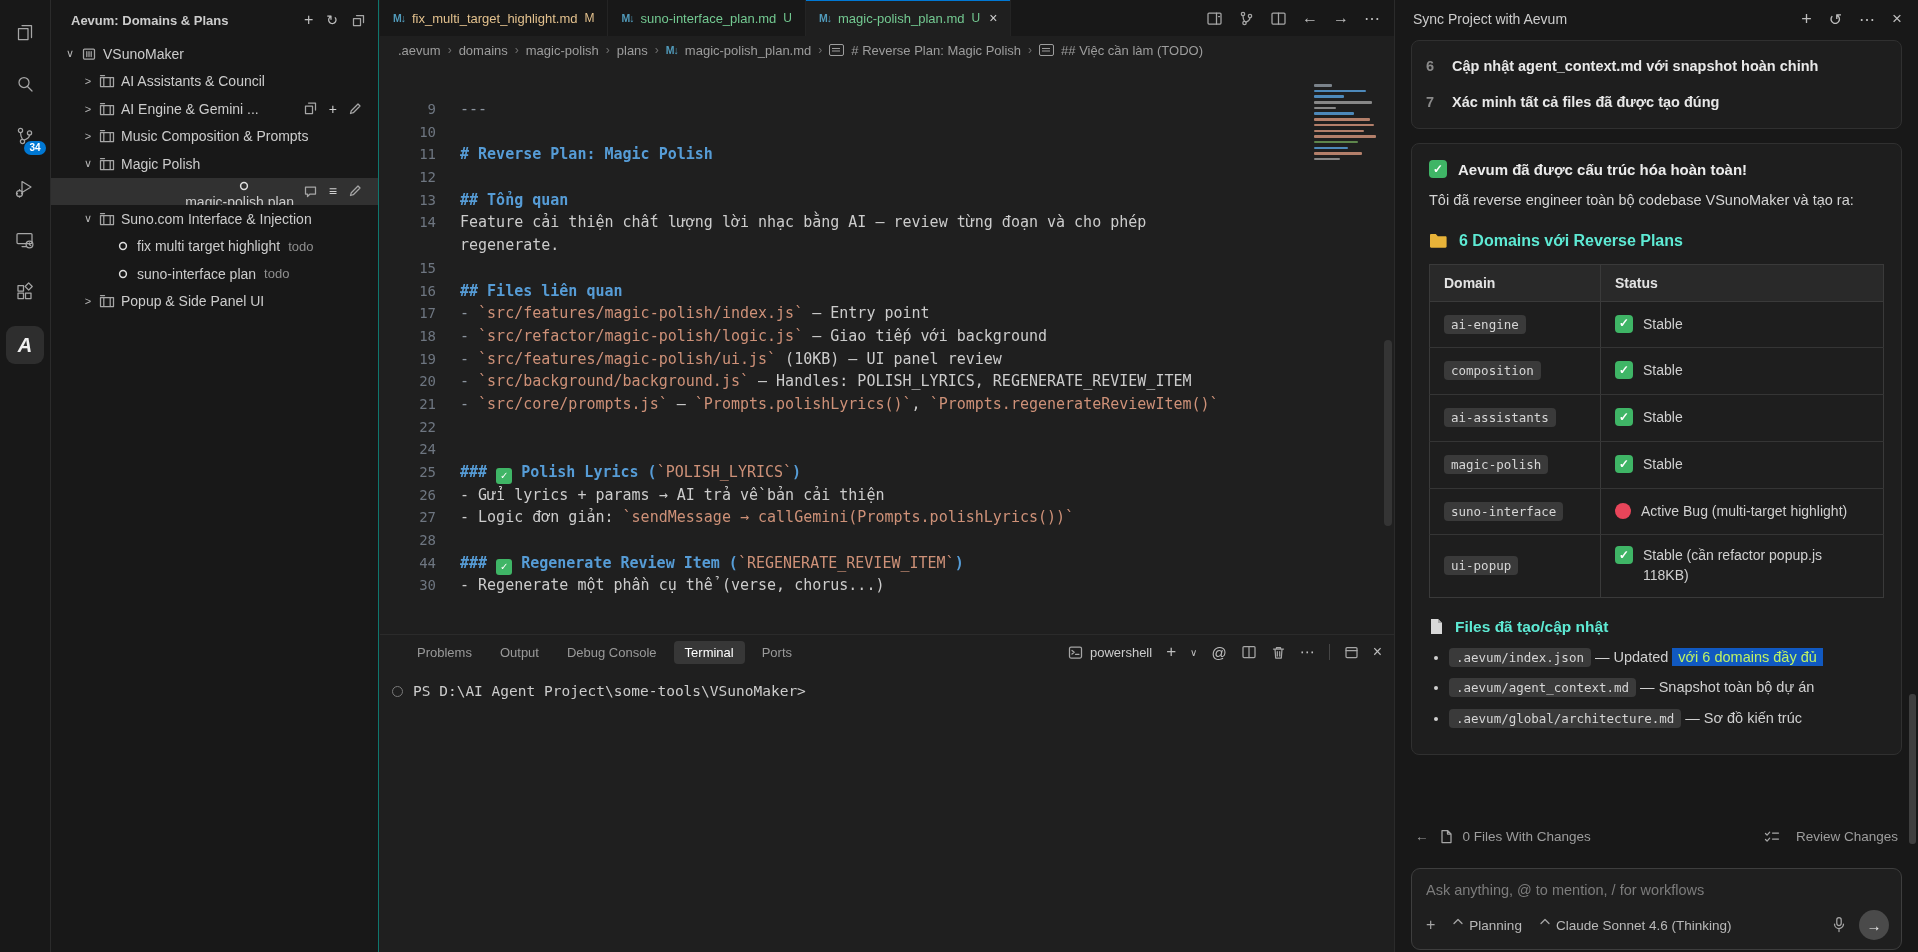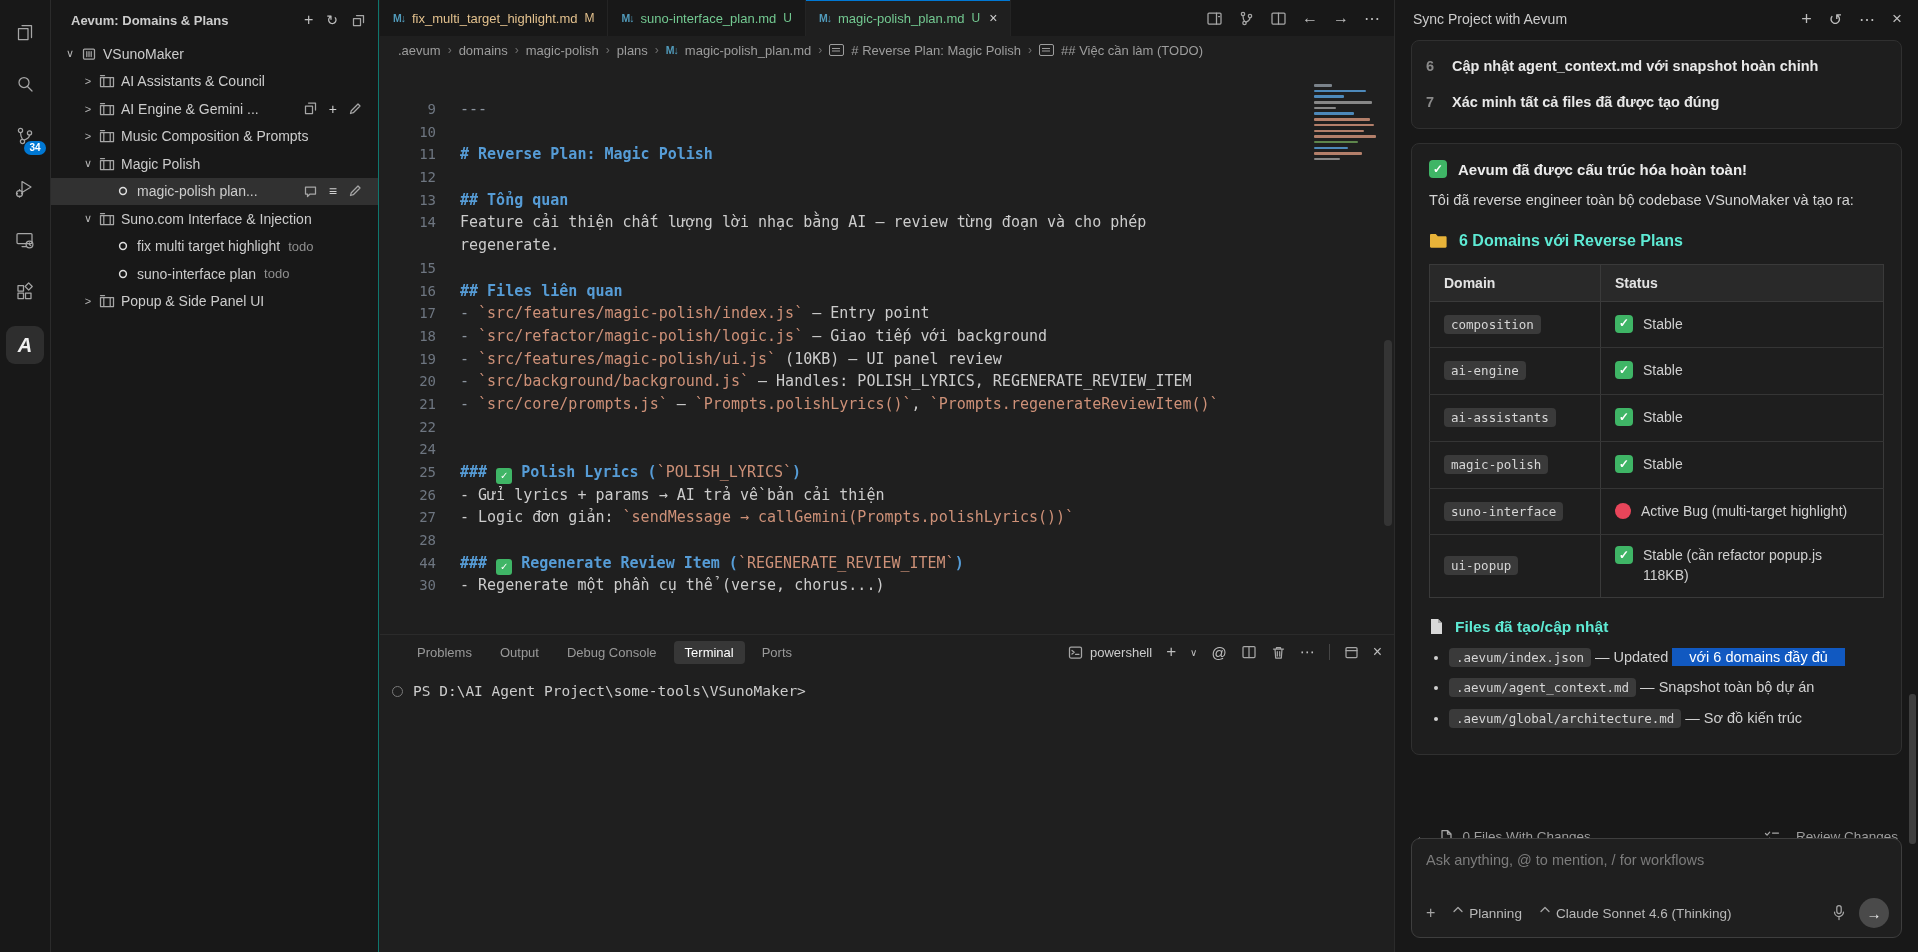--- a/index.html
+++ b/index.html
@@ -17,21 +17,21 @@
   .aevum-btn{width:38px;height:38px;border-radius:9px;background:#2e2e2e;display:flex;align-items:center;
              justify-content:center;color:#f0f0f0;font-weight:800;font-size:20px;font-style:italic;margin-top:2px;}
 
   
   .sidebar{position:absolute;left:51px;top:0;width:328px;height:100%;background:#181818;border-right:1px solid #0f766e;box-sizing:border-box;}
   .sb-header{display:flex;align-items:center;height:40px;padding:0 12px 0 20px;}
   .sb-title{flex:1;font-size:13px;font-weight:700;color:#cccccc;white-space:nowrap;}
   .sb-actions{display:flex;align-items:center;gap:13px;color:#c0c0c0;font-size:16px;}
   .tree{font-size:14px;}
   .trow{display:flex;align-items:center;height:27.5px;position:relative;cursor:default;white-space:nowrap;}
-  .trow.sel{background:#313131;}
+  .trow.sel{background:#313131;flex-direction:column;}
   .chev{width:18px;text-align:center;color:#b5b5b5;font-size:11px;flex:none;}
   .lvl0{padding-left:10px}.lvl1{padding-left:28px}.lvl2{padding-left:62px}
   .ti{margin:0 6px 0 2px;flex:none;}
   .tlabel{overflow:hidden;text-overflow:ellipsis;}
   .ttag{color:#8f8f8f;margin-left:8px;font-size:13px;}
   .row-actions{position:absolute;right:16px;top:0;height:100%;display:flex;align-items:center;gap:11px;color:#d0d0d0;}
 
   
   .main{position:absolute;left:380px;top:0;width:1014px;height:952px;}
   .tabbar{height:36px;background:#181818;display:flex;align-items:stretch;}
@@ -96,26 +96,26 @@
   .dtable th{background:#292929;text-align:left;padding:10px 14px;color:#e3e3e3;font-weight:700;border-bottom:1px solid #3a3a3a;}
   .dtable th:first-child,.dtable td:first-child{border-right:1px solid #3a3a3a;width:142px;}
   .dtable td{padding:11px 14px;color:#d0d0d0;border-bottom:1px solid #353535;vertical-align:middle;}
   .dtable tr:last-child td{border-bottom:none;}
   .chip{display:inline;background:#3a3a3a;border-radius:4px;padding:2px 7px;font-family:"DejaVu Sans Mono","Liberation Mono",monospace;
         font-size:12.5px;color:#d6d6d6;line-height:1.9;box-decoration-break:clone;-webkit-box-decoration-break:clone;}
   .status{display:flex;gap:10px;align-items:flex-start;line-height:1.4;}
   .reddot{width:16px;height:16px;border-radius:50%;background:#e8455a;flex:none;margin-top:1px;}
   .files-ul{margin:10px 0 2px;padding-left:20px;color:#d0d0d0;font-size:14.5px;}
   .files-ul li{margin-bottom:7px;line-height:1.5;}
-  .mark{background:#1159c1;color:#ffffff;padding:1px 17px;}
+  .mark{background:#1159c1;color:#bef264;padding:1px 6px;}
   .rb-filesbar{position:absolute;left:0;right:0;bottom:100px;height:32px;display:flex;align-items:center;
                padding:0 20px;color:#9d9d9d;font-size:13.5px;gap:10px;box-sizing:border-box;}
   .rb-filesbar .spacer{flex:1;}
   .review{display:flex;align-items:center;gap:16px;color:#9d9d9d;}
-  .rb-chat{position:absolute;left:16px;right:16px;bottom:14px;height:100px;border:1px solid #3e3e3e;border-radius:9px;
+  .rb-chat{position:absolute;left:16px;right:16px;bottom:2px;height:82px;border:1px solid #3e3e3e;border-radius:9px;
            background:#1f1f1f;box-sizing:border-box;padding:13px 14px;}
   .chat-ph{color:#7c7c7c;font-size:14.5px;}
   .chat-row{position:absolute;left:14px;right:12px;bottom:9px;display:flex;align-items:center;gap:8px;color:#b9b9b9;font-size:13.5px;}
   .chat-sel{display:flex;gap:6px;margin-left:10px;}
   .chat-plus{font-size:16px;color:#a5a5a5;}
   .chat-right{margin-left:auto;display:flex;align-items:center;gap:12px;}
   .send{width:30px;height:30px;border-radius:50%;background:#4a4a4a;color:#ececec;display:flex;align-items:center;justify-content:center;font-size:15px;}
   .rb-thumb{position:absolute;right:2px;top:694px;width:7px;height:150px;background:#3f3f3f;border-radius:3px;}
 </style>
 </head>
@@ -563,30 +563,30 @@
           <span>6 Domains với Reverse Plans</span>
         </div>
 
         <table class="dtable">
           <tbody>
               <tr>
             <th>Domain</th>
             <th>Status</th>
           </tr>
           <tr>
-            <td><span class="chip">composition</span></td>
+            <td><span class="chip">ai-engine</span></td>
             <td>
                   <span class="status">
                     <span class="ckbox">✓</span>
                     <span>Stable</span>
                   </span>
                 </td>
           </tr>
           <tr>
-            <td><span class="chip">ai-engine</span></td>
+            <td><span class="chip">composition</span></td>
             <td>
                   <span class="status">
                     <span class="ckbox">✓</span>
                     <span>Stable</span>
                   </span>
                 </td>
           </tr>
           <tr>
             <td><span class="chip">ai-assistants</span></td>
             <td>

